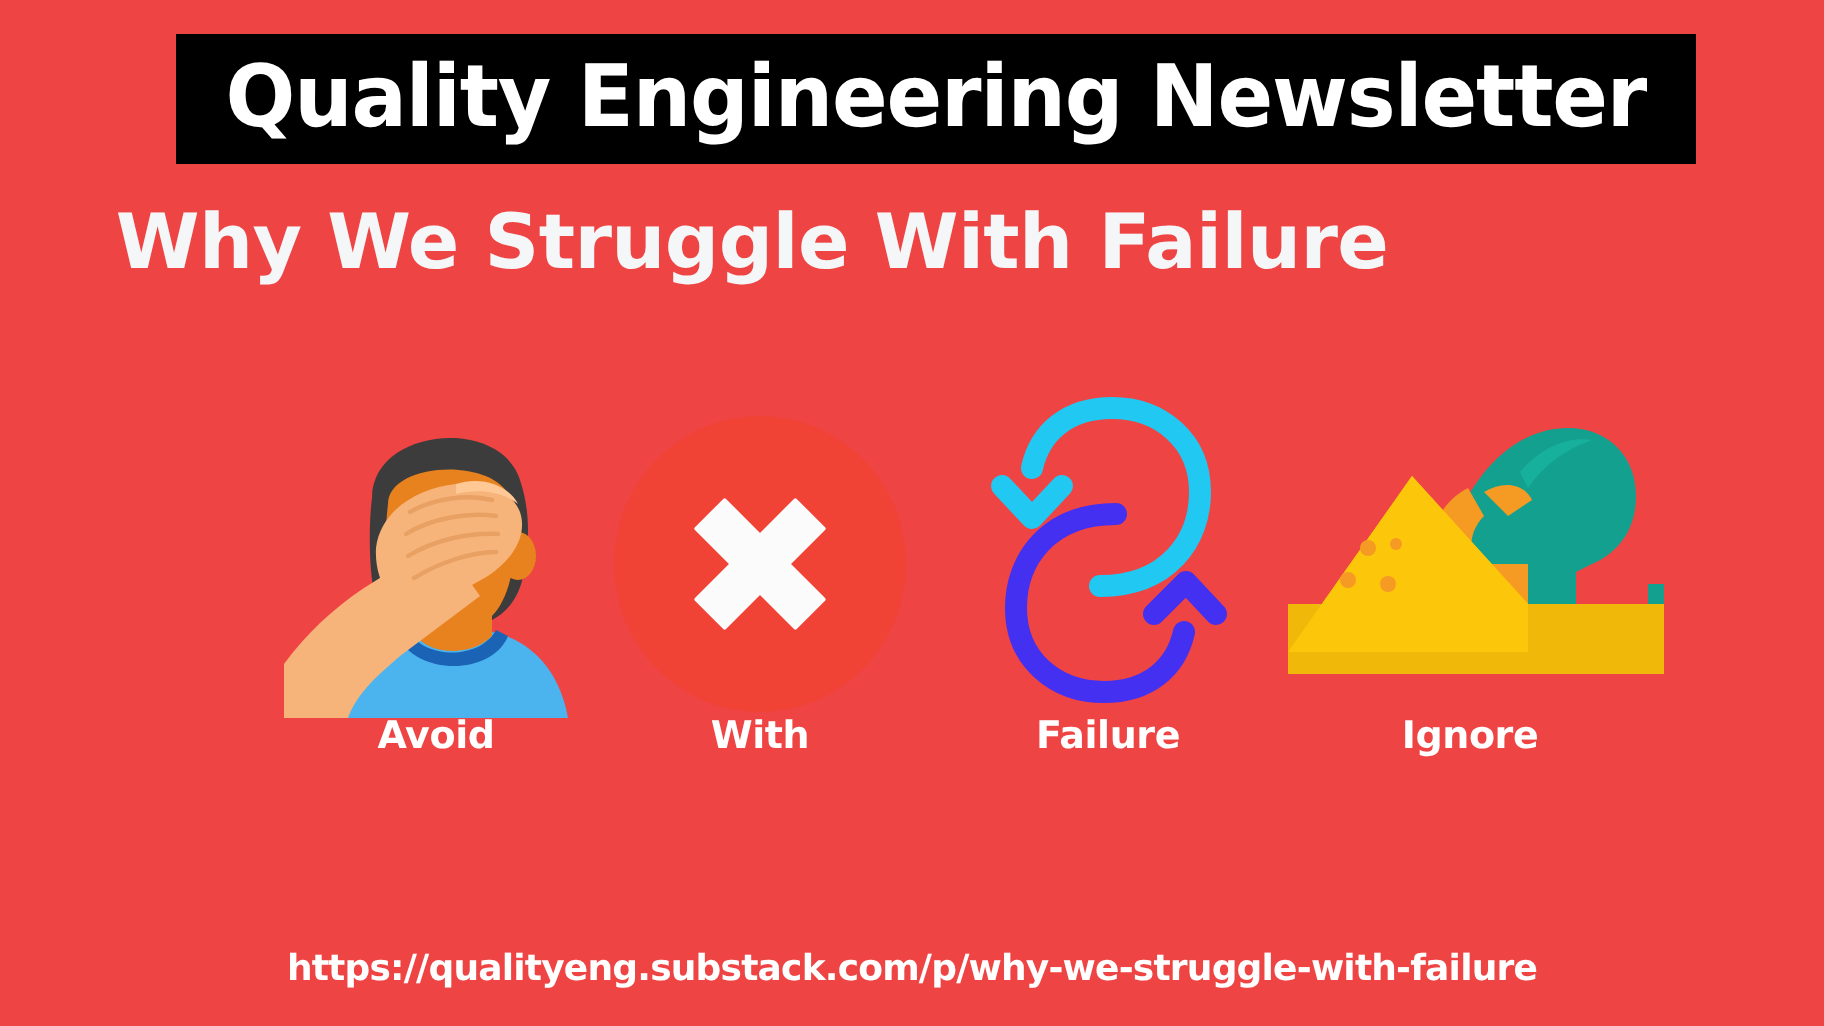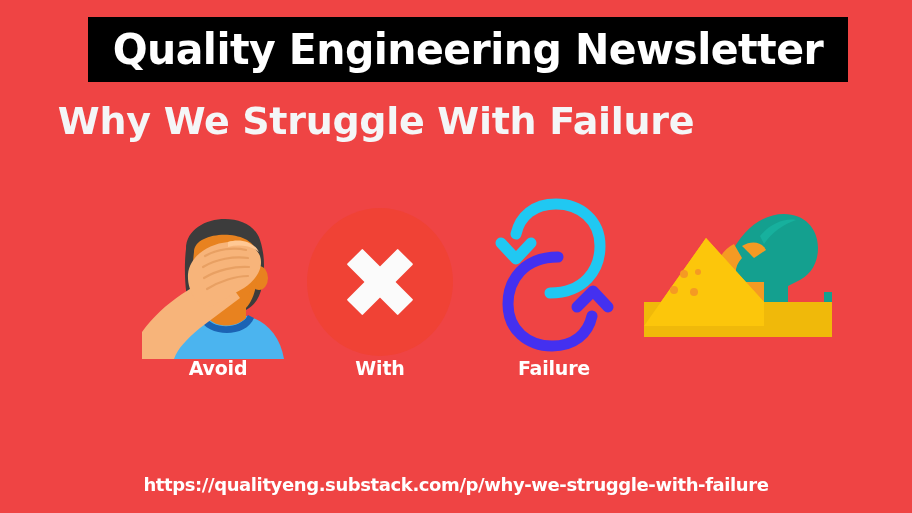--- a/index.html
+++ b/index.html
@@ -255,18 +255,19 @@
         </g>
       </svg>
     </div>
 
   </div>
 
   <div id="labels">
     <div class="icon-label" id="label-avoid">Avoid</div>
     <div class="icon-label" id="label-deny">With</div>
     <div class="icon-label" id="label-distort">Failure</div>
+    <div class="icon-label" id="label-ignore">Ignore</div>
   </div>
 
 
   <div id="url-line">https://qualityeng.substack.com/p/why-we-struggle-with-failure</div>
 
 </div>
 
 </body></html>

